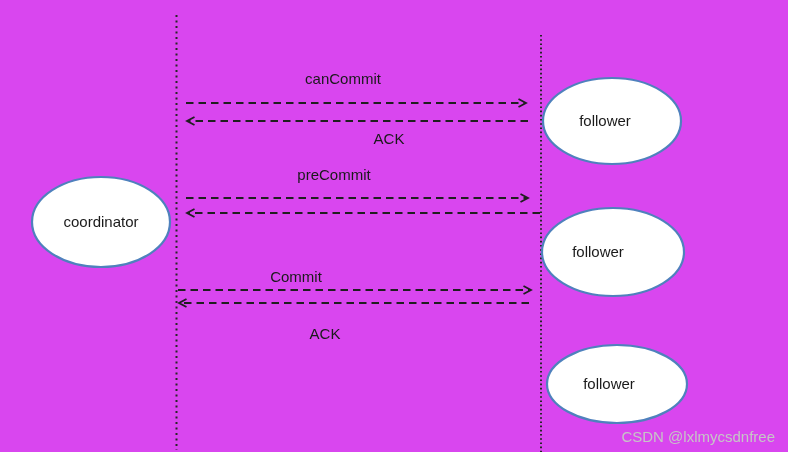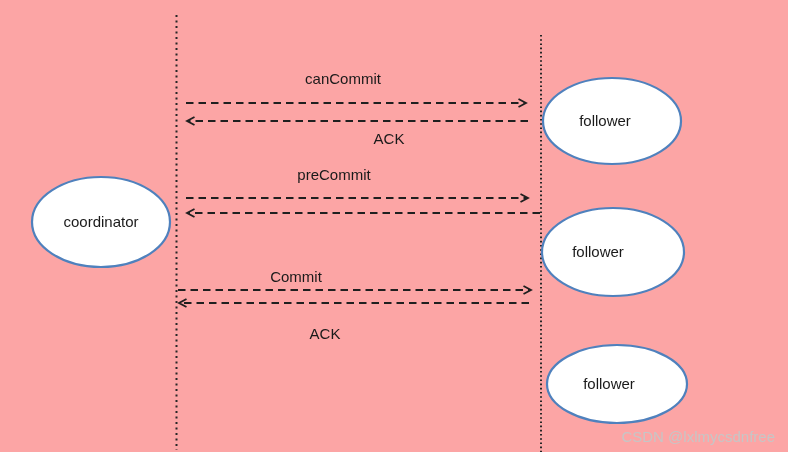--- a/index.html
+++ b/index.html
@@ -5,21 +5,21 @@
   html, body {
     margin: 0;
     padding: 0;
     background: #ffffff;
     font-family: "Liberation Sans", sans-serif;
   }
   .canvas {
     position: relative;
     width: 788px;
     height: 452px;
-    background: #fca5a5;
+    background: #d946ef;
     overflow: hidden;
   }
   svg text {
     font-family: "Liberation Sans", sans-serif;
     fill: #1a1a1a;
   }
   svg text.msg-label {
     font-size: 15px;
   }
   svg text.node-label {

